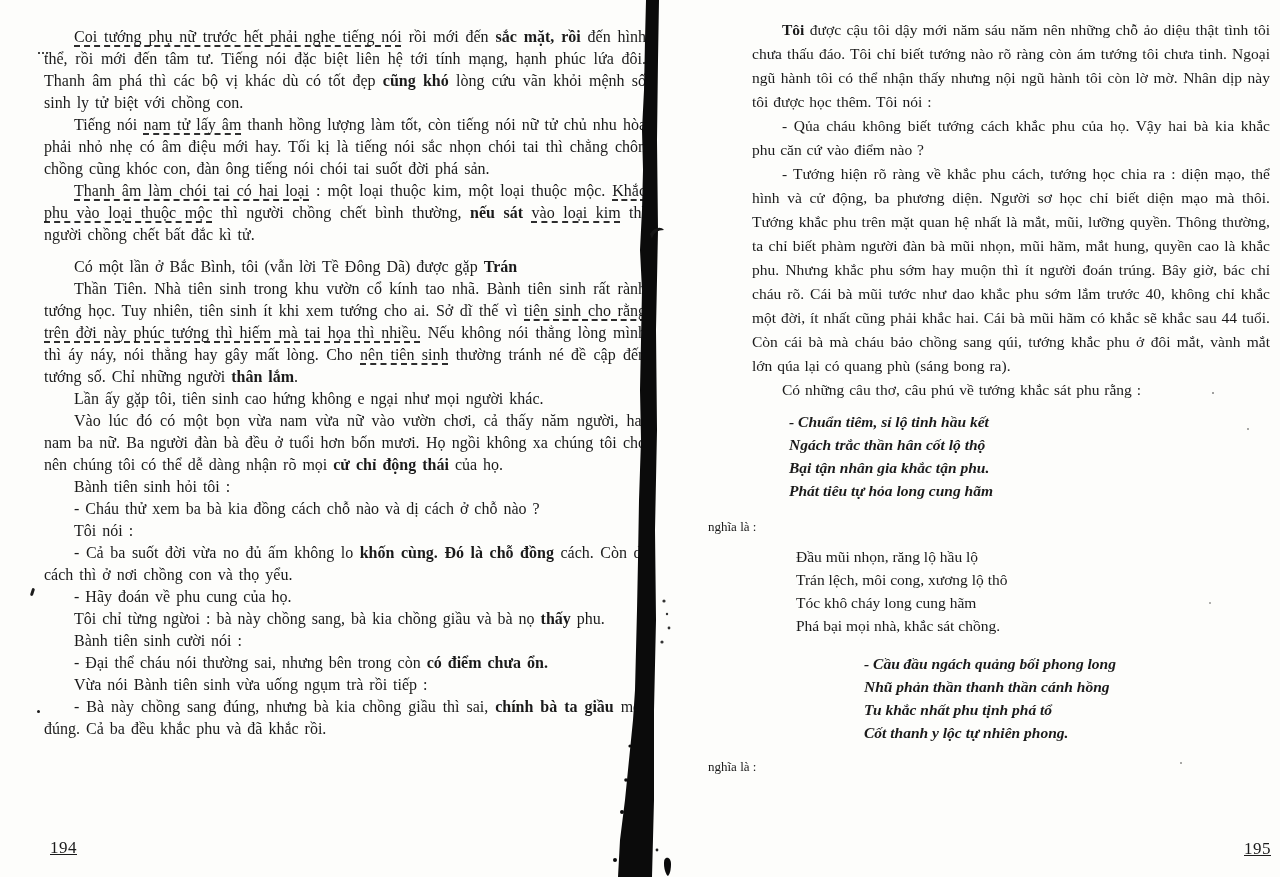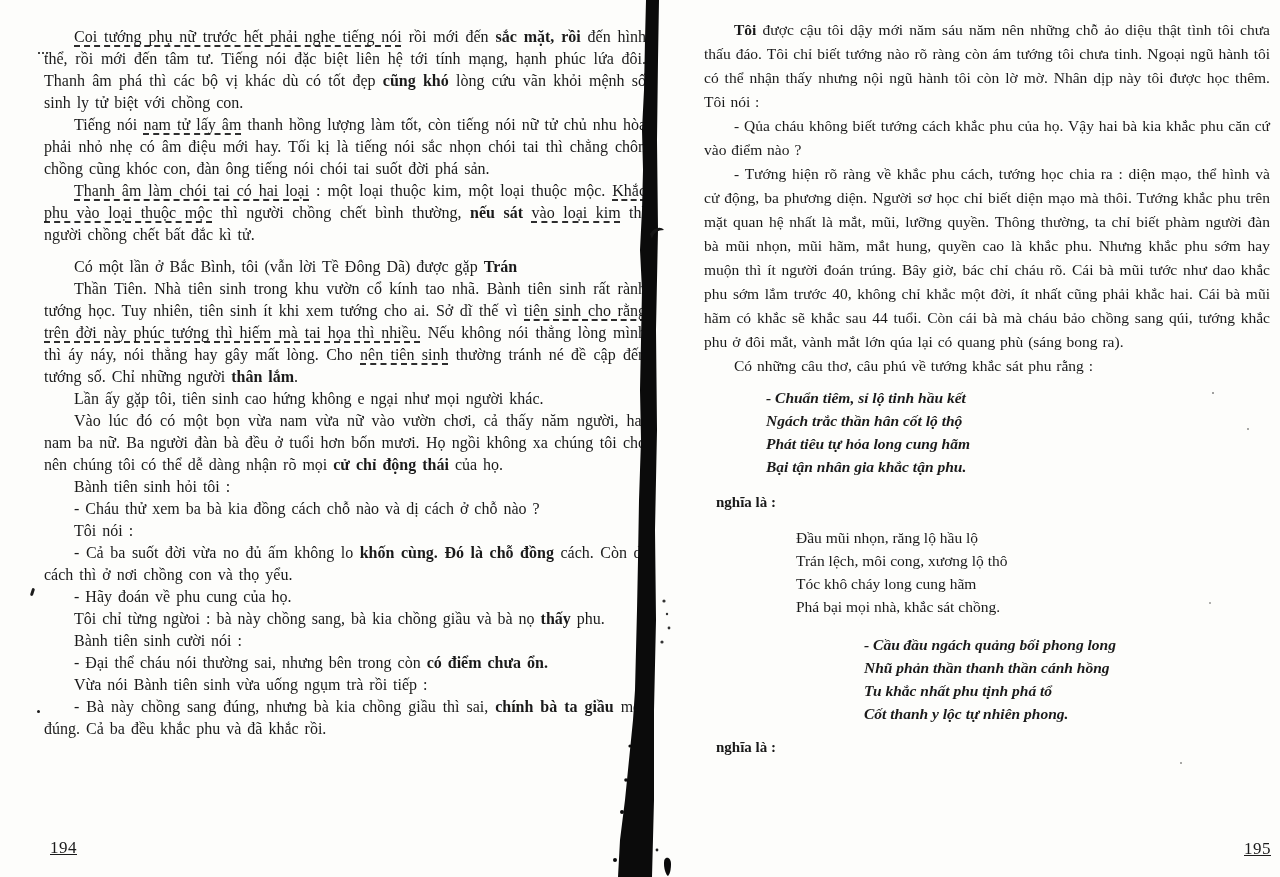--- a/index.html
+++ b/index.html
@@ -10,32 +10,32 @@
     color:#1a1a1a;
     -webkit-font-smoothing:antialiased;
   }
   .page{position:absolute;}
   .page-left{left:44px;top:20px;width:602px;padding-top:6px;}
   .page-right{left:704px;top:18px;width:566px;}
   .para{
     margin:0;font-size:16px;line-height:22px;
     text-align:justify;text-indent:30px;word-spacing:2px;
   }
-  .page-right .para{font-size:15.5px;line-height:24px;word-spacing:1px;}
+  .page-right .para{font-size:15.5px;line-height:24px;word-spacing:1px;margin-left:48px;}
   .u{
     text-decoration:underline;
     text-decoration-style:dashed;
     text-decoration-thickness:1.5px;
     text-underline-offset:3px;
     text-decoration-color:#2e2e2e;
   }
   .b{font-weight:bold;}
   .poem{font-style:italic;font-weight:600;font-size:15.5px;line-height:23px;}
   .verse{font-size:15.5px;line-height:23px;}
-  .label{margin:12px;font-weight:bold;font-size:15px;line-height:23px;}
+  .label{margin:4px;font-weight:normal;font-size:13px;line-height:23px;}
   .poem-line,.verse-line{white-space:nowrap;}
   .pagenum{position:absolute;font-size:17px;letter-spacing:.5px;text-decoration:underline;}
   .pagenum-left{left:50px;top:838px;}
   .pagenum-right{left:1244px;top:839px;}
   .gutter{position:absolute;left:600px;top:0;width:80px;height:877px;pointer-events:none;}
   .ink-mark{position:absolute;background:#1c1c1c;border-radius:50%;}
   .mark-a{left:31px;top:588px;width:3px;height:8px;transform:rotate(18deg);border-radius:2px;}
   .mark-b{left:37px;top:710px;width:3px;height:3px;}
   .mark-c{left:38px;top:50px;width:10px;height:2px;background:transparent;border-bottom:2px dotted #444;border-radius:0;}
   .mark-d{left:1212px;top:392px;width:2px;height:2px;opacity:.55;}
@@ -64,25 +64,25 @@
     <p class="para"><span>- Đại thể cháu nói thường sai, nhưng bên trong còn </span><span class="b">có điểm chưa ổn.</span></p>
     <p class="para"><span>Vừa nói Bành tiên sinh vừa uống ngụm trà rồi tiếp :</span></p>
     <p class="para"><span>- Bà này chồng sang đúng, nhưng bà kia chồng giầu thì sai, </span><span class="b">chính bà ta giầu</span><span> mới đúng. Cả ba đều khắc phu và đã khắc rồi.</span></p>
   </div>
 
 <div class="page page-right">
     <p class="para"><span class="b">Tôi</span><span> được cậu tôi dậy mới năm sáu năm nên những chỗ ảo diệu thật tình tôi chưa thấu đáo. Tôi chỉ biết tướng nào rõ ràng còn ám tướng tôi chưa tinh. Ngoại ngũ hành tôi có thể nhận thấy nhưng nội ngũ hành tôi còn lờ mờ. Nhân dịp này tôi được học thêm. Tôi nói :</span></p>
     <p class="para"><span>- Qủa cháu không biết tướng cách khắc phu của họ. Vậy hai bà kia khắc phu căn cứ vào điểm nào ?</span></p>
     <p class="para"><span>- Tướng hiện rõ ràng về khắc phu cách, tướng học chia ra : diện mạo, thể hình và cử động, ba phương diện. Người sơ học chỉ biết diện mạo mà thôi. Tướng khắc phu trên mặt quan hệ nhất là mắt, mũi, lưỡng quyền. Thông thường, ta chỉ biết phàm người đàn bà mũi nhọn, mũi hãm, mắt hung, quyền cao là khắc phu. Nhưng khắc phu sớm hay muộn thì ít người đoán trúng. Bây giờ, bác chỉ cháu rõ. Cái bà mũi tước như dao khắc phu sớm lắm trước 40, không chỉ khắc một đời, ít nhất cũng phải khắc hai. Cái bà mũi hãm có khắc sẽ khắc sau 44 tuổi. Còn cái bà mà cháu bảo chồng sang qúi, tướng khắc phu ở đôi mắt, vành mắt lớn qúa lại có quang phù (sáng bong ra).</span></p>
     <p class="para"><span>Có những câu thơ, câu phú về tướng khắc sát phu rằng :</span></p>
-    <div class="poem" style="margin-top: 8px; margin-left: 62px;">
+    <div class="poem" style="margin-top: 8px; margin-left: 85px;">
       <div class="poem-line">- Chuẩn tiêm, sỉ lộ tinh hầu kết</div>
       <div class="poem-line">Ngách trắc thần hân cốt lộ thộ</div>
+      <div class="poem-line">Bại tận nhân gia khắc tận phu.</div>
       <div class="poem-line">Phát tiêu tự hỏa long cung hãm</div>
-      <div class="poem-line">Bại tận nhân gia khắc tận phu.</div>
     </div>
     <p class="label" style="margin-top: 13px;">nghĩa là :</p>
     <div class="verse" style="margin-top: 7px; margin-left: 92px;">
       <div class="verse-line">Đầu mũi nhọn, răng lộ hầu lộ</div>
       <div class="verse-line">Trán lệch, môi cong, xương lộ thô</div>
       <div class="verse-line">Tóc khô cháy long cung hãm</div>
       <div class="verse-line">Phá bại mọi nhà, khắc sát chồng.</div>
     </div>
     <div class="poem" style="margin-top: 15px; margin-left: 160px;">
       <div class="poem-line">- Cầu đầu ngách quảng bối phong long</div>

